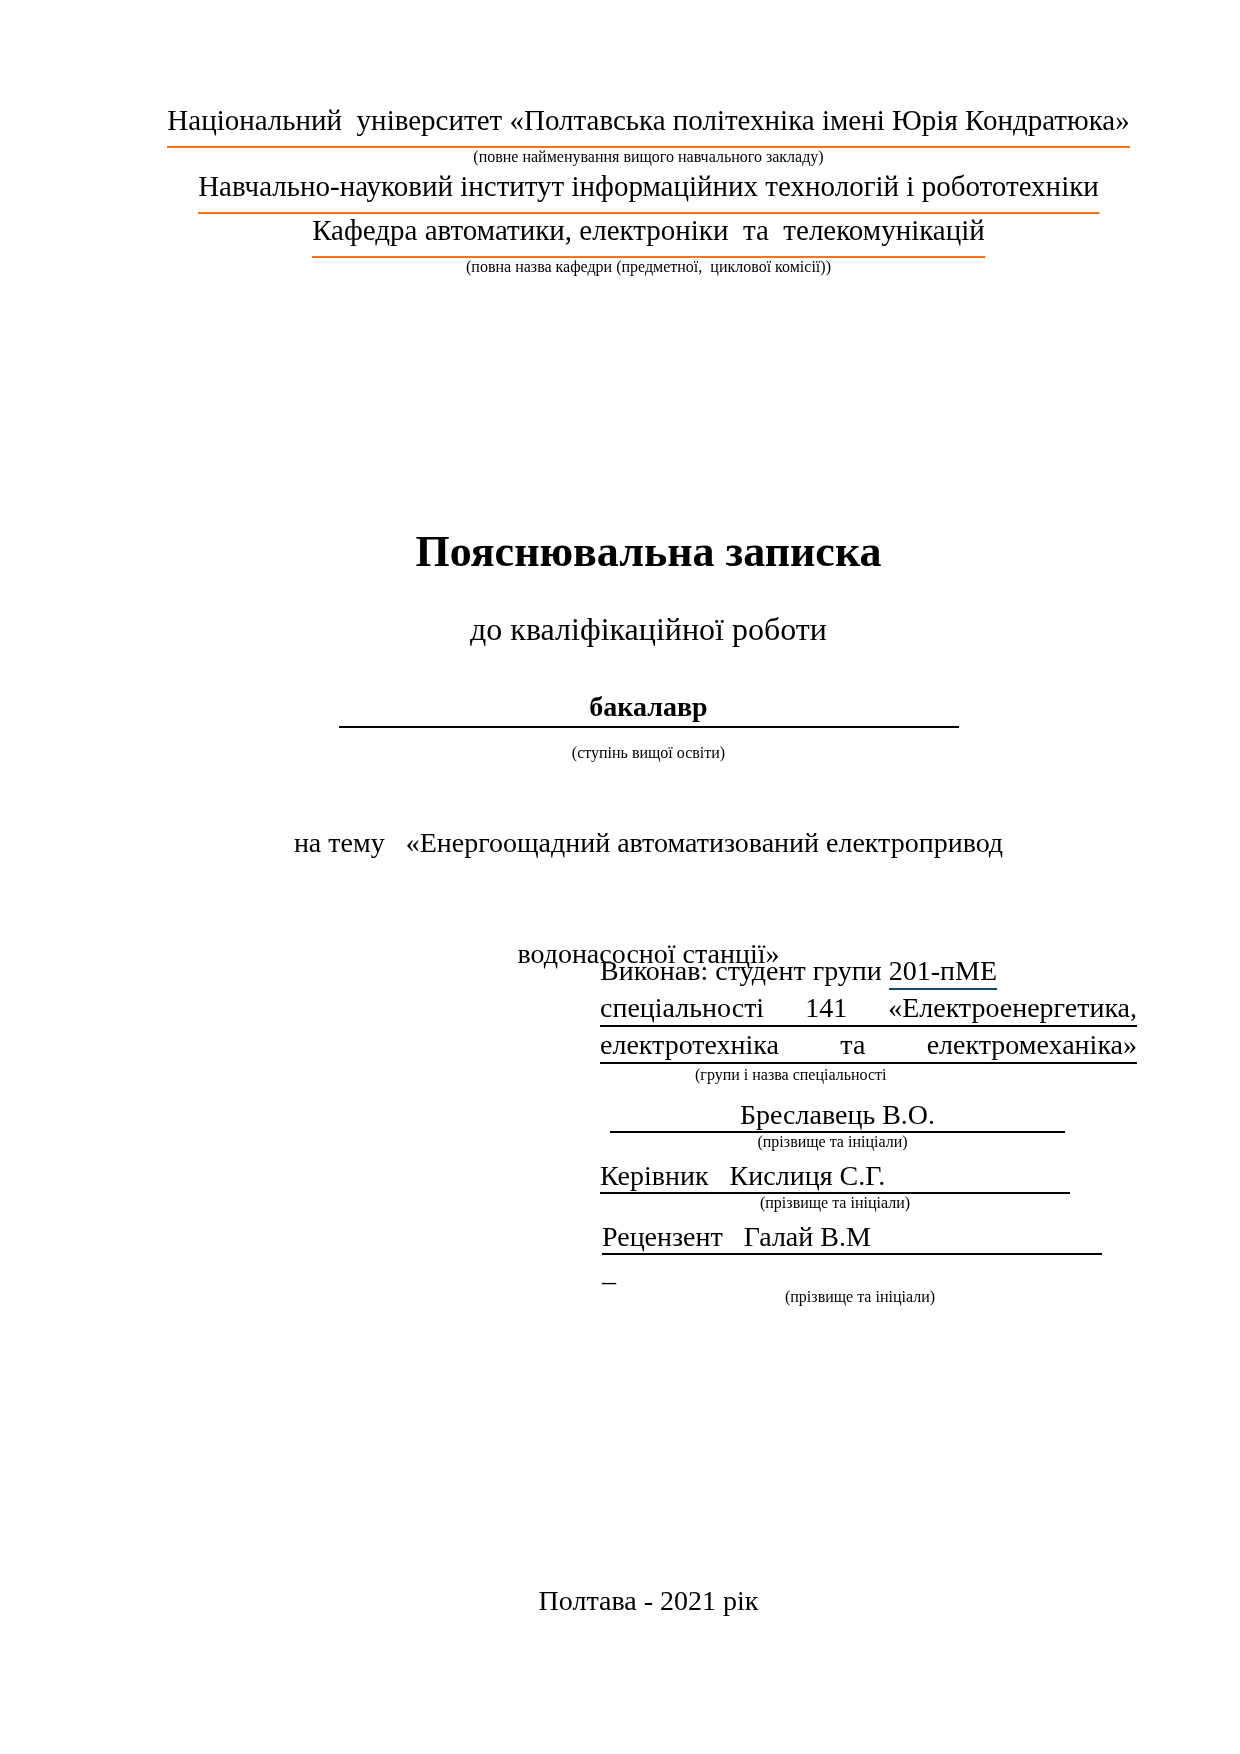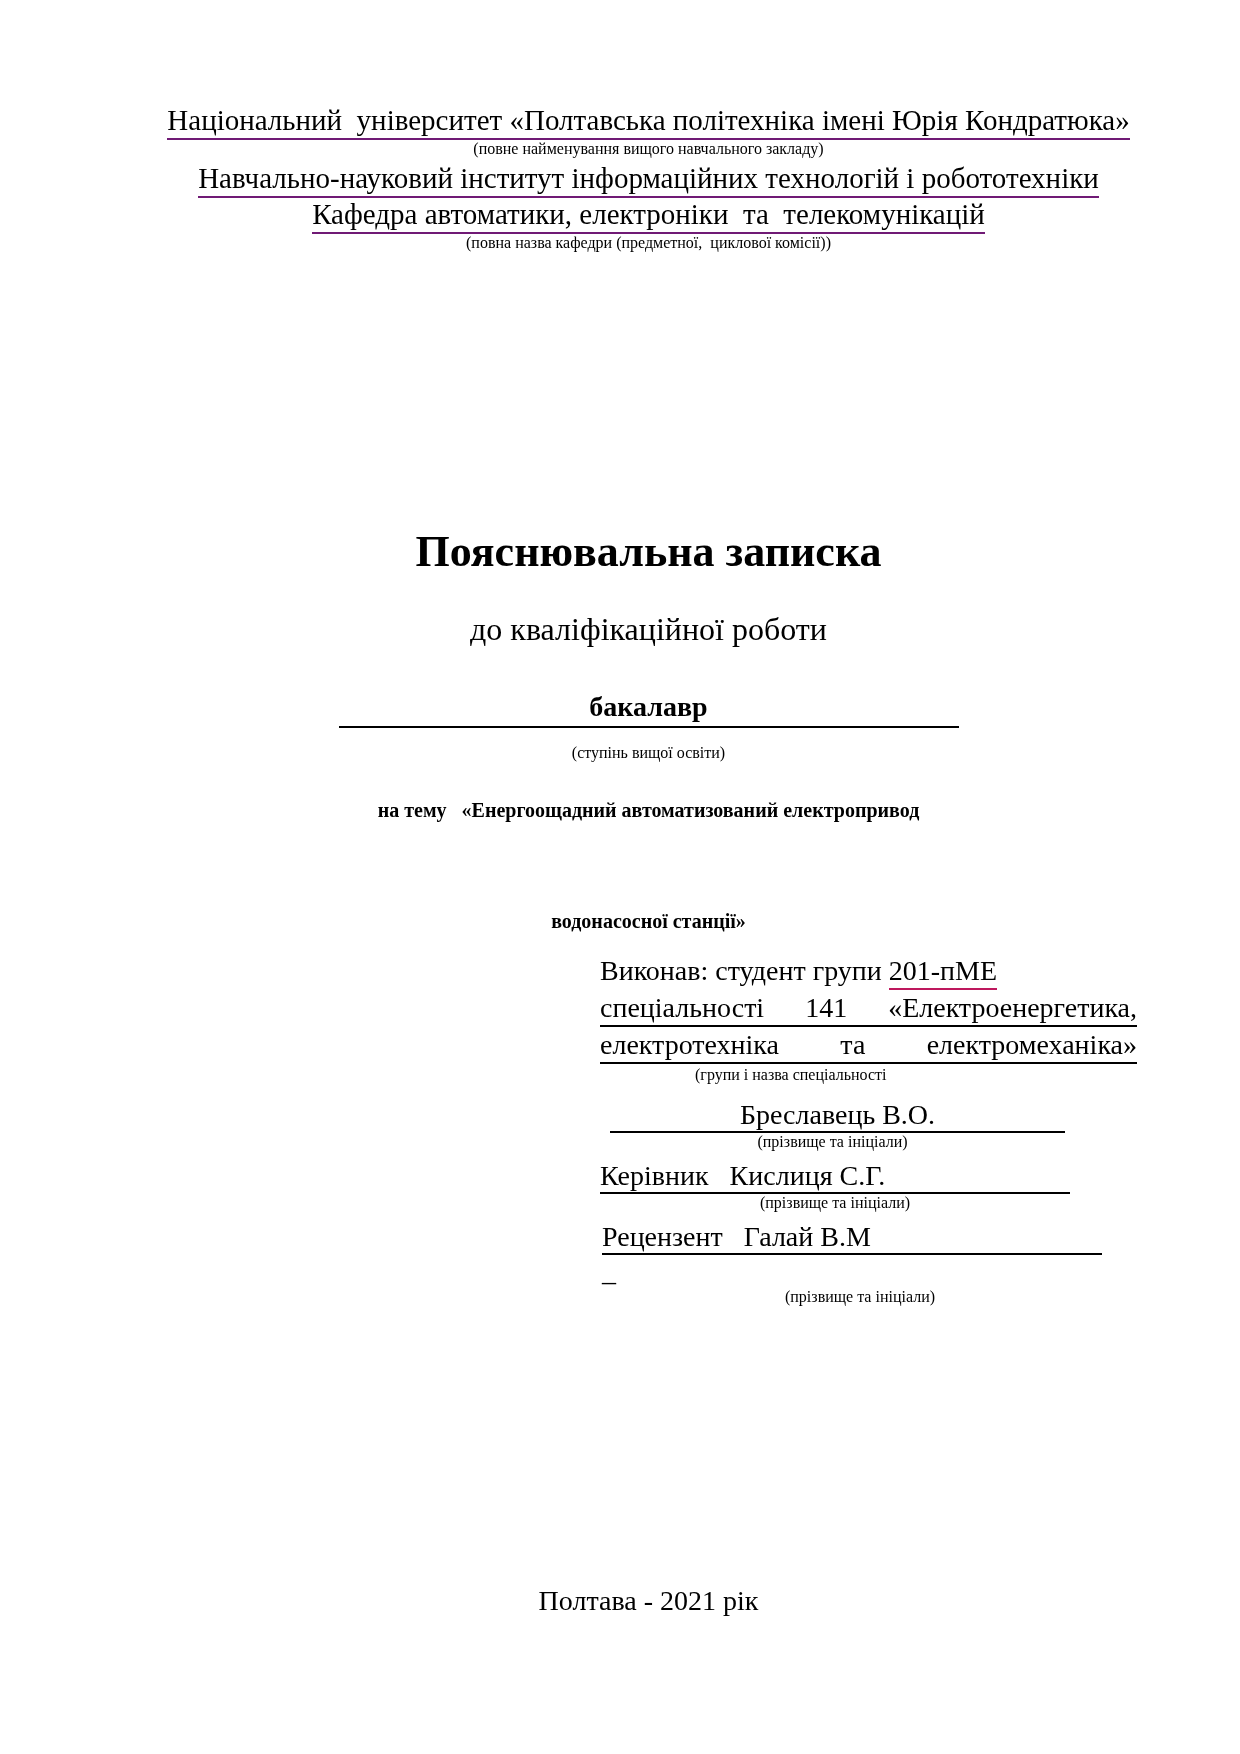--- a/index.html
+++ b/index.html
@@ -23,22 +23,22 @@
     text-align: center;
   }
   .hdr { top: 104px; }
   .hline {
     font-size: 29px;
     line-height: 33px;
     white-space: pre;
   }
   .hline .ul {
     display: inline-block;
-    border-bottom: 2px solid #701a75;
-    padding-bottom: 1px;
+    border-bottom: 2px solid #f97316;
+    padding-bottom: 9px;
   }
   .caption {
     font-size: 16px;
     line-height: 18px;
     white-space: pre;
   }
   .hdr .caption { margin-bottom: 4px; }
 
   .doc-title {
     top: 528px;
@@ -55,42 +55,41 @@
   .degree-line {
     width: 620px;
     margin: 16px auto;
     border-bottom: 2px solid #000;
     font-size: 28px;
     line-height: 38px;
     text-align: center;
     font-weight: bold;
   }
   .theme {
-    top: 718px;
-    font-size: 20px;
+    top: 750px;
+    font-size: 28px;
     line-height: 37px;
     white-space: pre;
-    font-weight: bold;
   }
 
   .spec {
     position: absolute;
     left: 600px;
     top: 953px;
     width: 537px;
     font-size: 28px;
     text-align: left;
   }
   .exec-line {
     line-height: 35px;
     white-space: pre;
   }
   .exec-line .group {
     display: inline-block;
-    border-bottom: 2px solid #be185d;
+    border-bottom: 2px solid #0c4a6e;
   }
   .just-line {
     display: flex;
     justify-content: space-between;
     line-height: 35px;
     border-bottom: 2px solid #000;
   }
   .spec-caption {
     margin: 2px 0 14px 95px;
     text-align: left;

